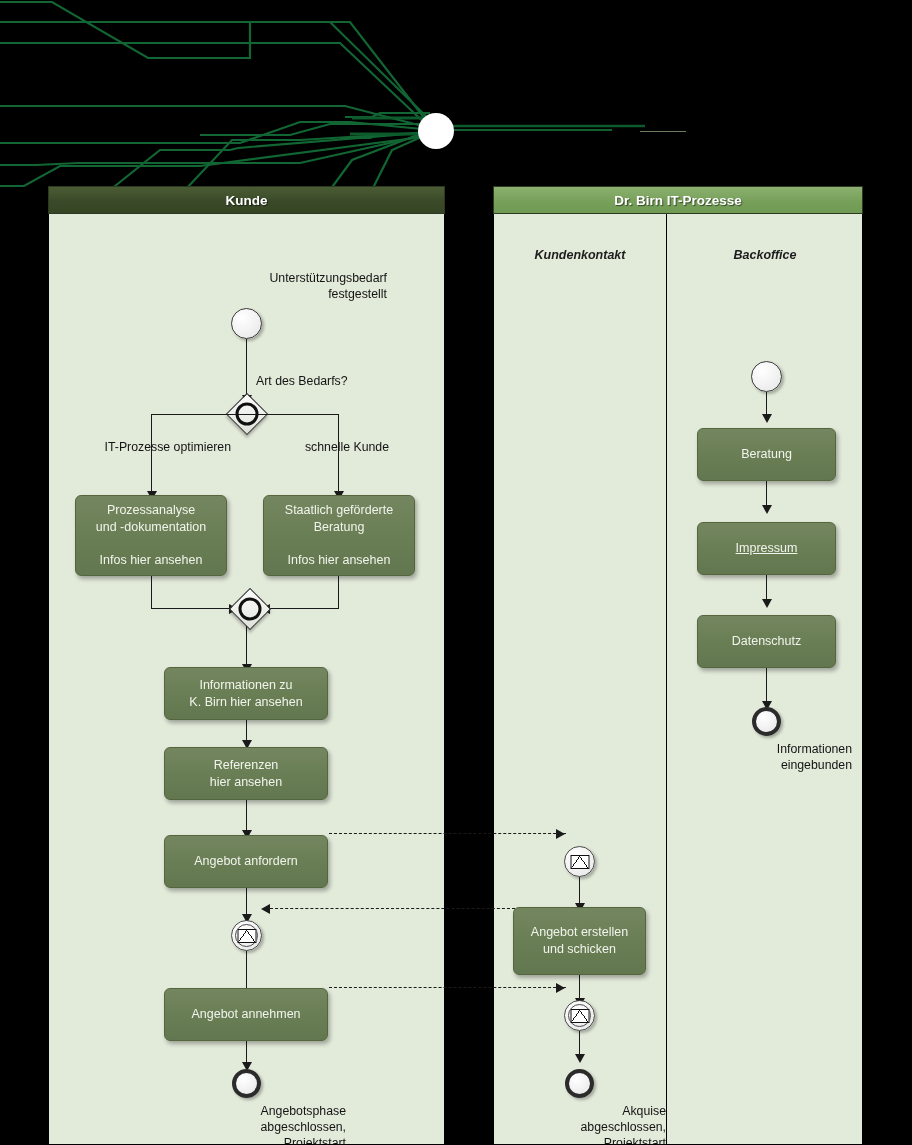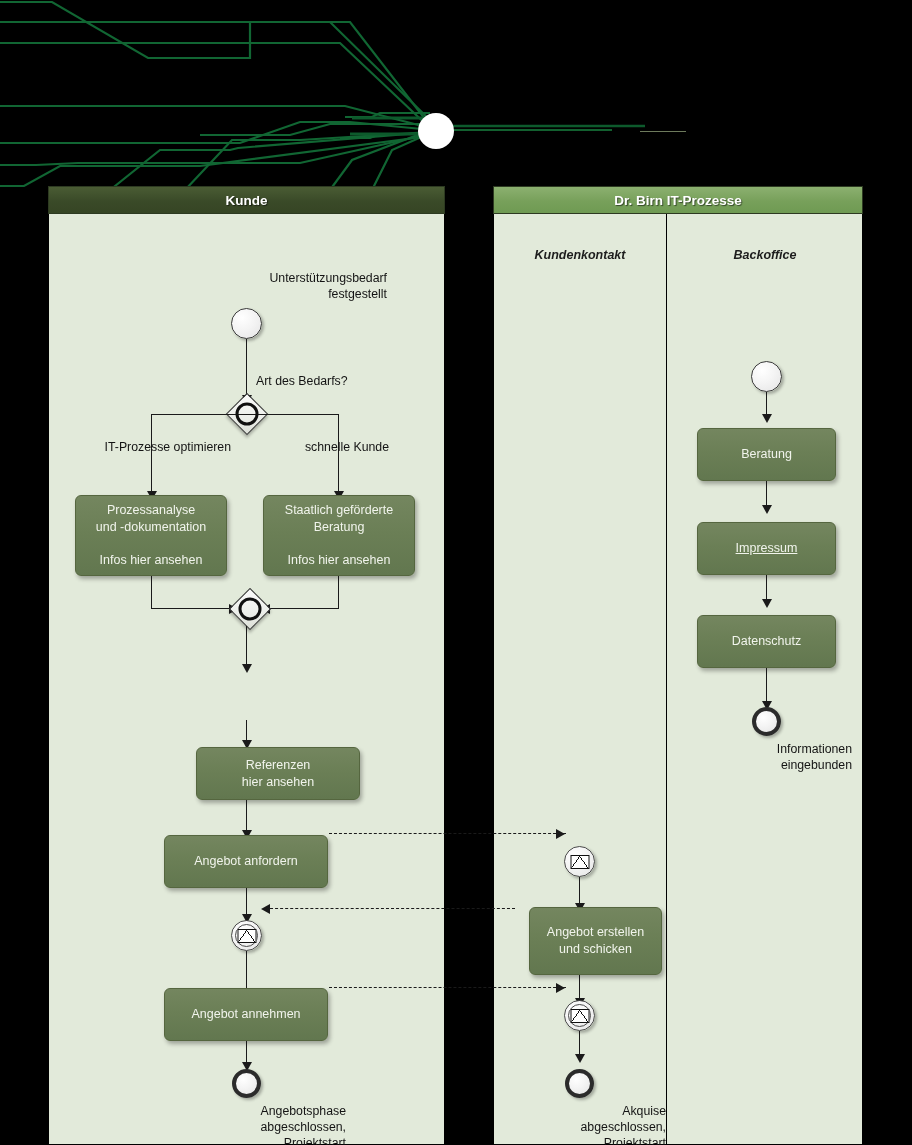--- a/index.html
+++ b/index.html
@@ -167,24 +167,26 @@
       <div class="arrow-l" style="left:212px;top:390px;"></div>
 
       <div class="gw" style="left:181px;top:375px;">
         <div class="dia"></div>
         <div class="ring"></div>
       </div>
 
       <div class="vline" style="left:197px;top:412px;height:40px;"></div>
       <div class="arrow-d" style="left:193px;top:450px;"></div>
 
+      <div class="task" style="left:115px;top:453px;width:164px;height:53px;">Informationen zu
+K. Birn hier ansehen</div>
       <div class="vline" style="left:197px;top:506px;height:22px;"></div>
       <div class="arrow-d" style="left:193px;top:526px;"></div>
 
-      <div class="task" style="left:115px;top:533px;width:164px;height:53px;margin-left:32px;">Referenzen
+      <div class="task" style="left:115px;top:533px;width:164px;height:53px;">Referenzen
 hier ansehen</div>
       <div class="vline" style="left:197px;top:586px;height:32px;"></div>
       <div class="arrow-d" style="left:193px;top:616px;"></div>
 
       <div class="task" style="left:115px;top:621px;width:164px;height:53px;">Angebot anfordern</div>
       <div class="vline" style="left:197px;top:674px;height:28px;"></div>
       <div class="arrow-d" style="left:193px;top:700px;"></div>
 
       <div class="ev msgmid" style="left:182px;top:706px;width:31px;height:31px;">
         <div class="envelope"></div>
@@ -210,21 +212,21 @@
       <div class="lane-div" style="left:172px;"></div>
       <div class="lane-title" style="left:0px;top:34px;width:172px;">Kundenkontakt</div>
       <div class="lane-title" style="left:173px;top:34px;width:196px;">Backoffice</div>
 
       <div class="ev msgstart" style="left:70px;top:632px;width:31px;height:31px;">
         <div class="envelope"></div>
       </div>
       <div class="vline" style="left:85px;top:663px;height:28px;"></div>
       <div class="arrow-d" style="left:81px;top:689px;"></div>
 
-      <div class="task" style="left:19px;top:693px;width:133px;height:68px;margin-left:16px;">Angebot erstellen
+      <div class="task" style="left:19px;top:693px;width:133px;height:68px;">Angebot erstellen
 und schicken</div>
       <div class="vline" style="left:85px;top:761px;height:25px;"></div>
       <div class="arrow-d" style="left:81px;top:784px;"></div>
 
       <div class="ev msgmid" style="left:70px;top:786px;width:31px;height:31px;">
         <div class="envelope"></div>
       </div>
       <div class="vline" style="left:85px;top:817px;height:25px;"></div>
       <div class="arrow-d" style="left:81px;top:840px;"></div>
 

